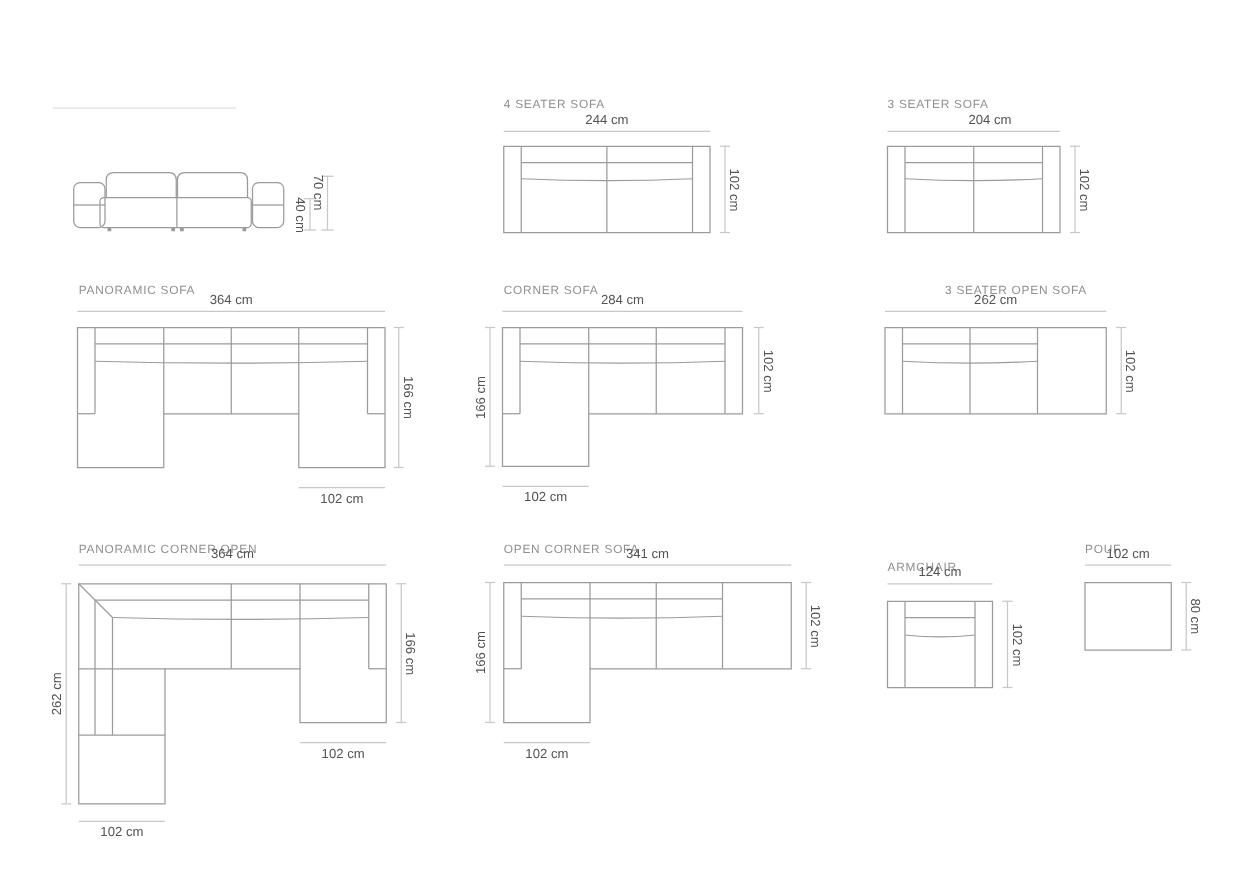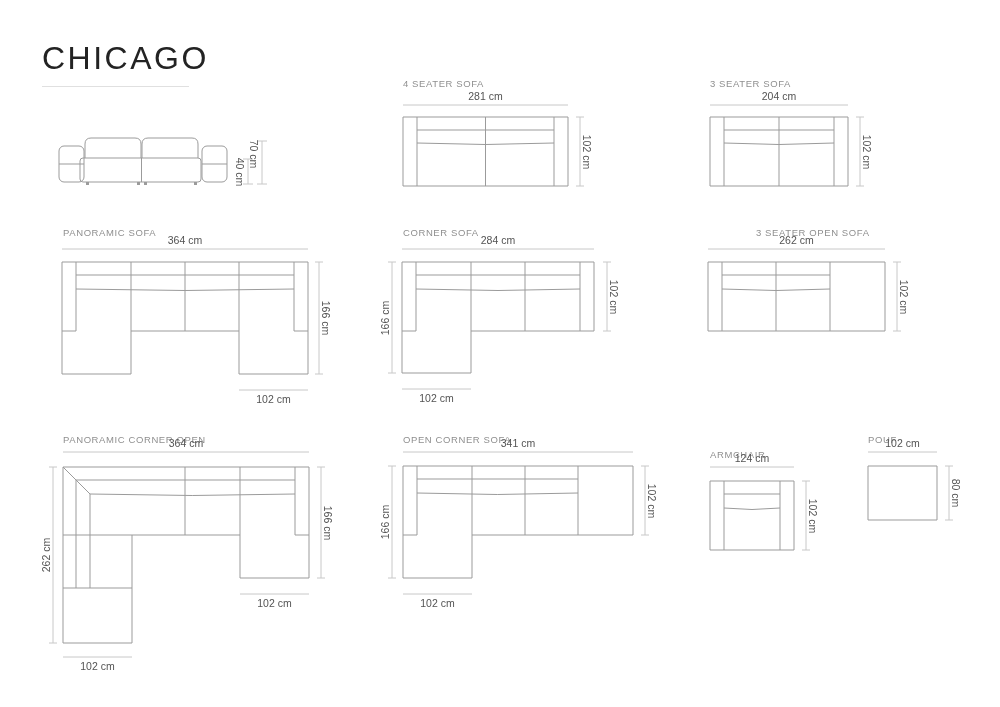--- a/index.html
+++ b/index.html
@@ -31,21 +31,20 @@
   .fig svg { position:absolute; left:0; top:0; overflow:visible; display:block; }
   .s { stroke:#9b9b9b; stroke-width:1; fill:none; }
   .d { stroke:#c8c8c8; stroke-width:1; fill:none; }
   .ft { fill:#9b9b9b; }
 </style>
 </head>
 <body>
 
 <div class="page">
 
-  <div class="title">CHICAGO</div>
   <div class="title-rule"></div>
 
   <div class="fig" style="left:58px; top:128px; width:215px; height:64px;">
     <svg width="215" height="64">
       <g class="s">
         <rect x="1" y="18" width="25" height="36" rx="5"></rect>
         <path d="M1,36 H26"></path>
         <rect x="144" y="18" width="25" height="36" rx="5"></rect>
         <path d="M144,36 H169"></path>
         <path d="M27,30 V16 Q27,10 33,10 H77 Q83,10 83,16 V30"></path>
@@ -83,21 +82,21 @@
       </g>
       <g class="s">
         <path d="M0,40 H165 V109 H0 Z"></path>
         <path d="M14,40 V109"></path>
           <path d="M151,40 V109"></path>
         <path d="M82.5,40 V109"></path>
         <path d="M14,53 H151"></path>
         <path d="M14,66 Q82.5,69 151,66"></path>
       </g>
     </svg>
-    <div class="dim-text h-center" style="left:82.5px; top:13px;">281 cm</div>
+    <div class="dim-text h-center" style="left:82.5px; top:13px;">244 cm</div>
     <div class="dim-text v-right" style="left:184px; top:74.5px;">102 cm</div>
   </div>
 
   <div class="fig" style="left:710px; top:77px; width:172px; height:115px;">
     <div class="fig-label" style="left:0; top:1px;">3 SEATER SOFA</div>
     <svg width="172" height="115">
       <g class="d">
         <path d="M0,28 H138"></path>
         <path d="M150,40 V109"></path>
           <path d="M146,40 H154"></path>
@@ -105,21 +104,21 @@
       </g>
       <g class="s">
         <path d="M0,40 H138 V109 H0 Z"></path>
         <path d="M14,40 V109"></path>
           <path d="M124,40 V109"></path>
         <path d="M69,40 V109"></path>
         <path d="M14,53 H124"></path>
         <path d="M14,66 Q69,69 124,66"></path>
       </g>
     </svg>
-    <div class="dim-text h-center" style="left:69px; top:13px;">204 cm</div>
+    <div class="dim-text h-center" style="left:82px; top:13px;">204 cm</div>
     <div class="dim-text v-right" style="left:157px; top:74.5px;">102 cm</div>
   </div>
 
   <div class="fig" style="left:62px; top:224px; width:280px; height:182px;">
     <div class="fig-label" style="left:1px; top:3px;">PANORAMIC SOFA</div>
     <svg width="280" height="182">
       <g class="d">
         <path d="M0,25 H246"></path>
         <path d="M257,38 V150"></path>
           <path d="M253,38 H261"></path>

